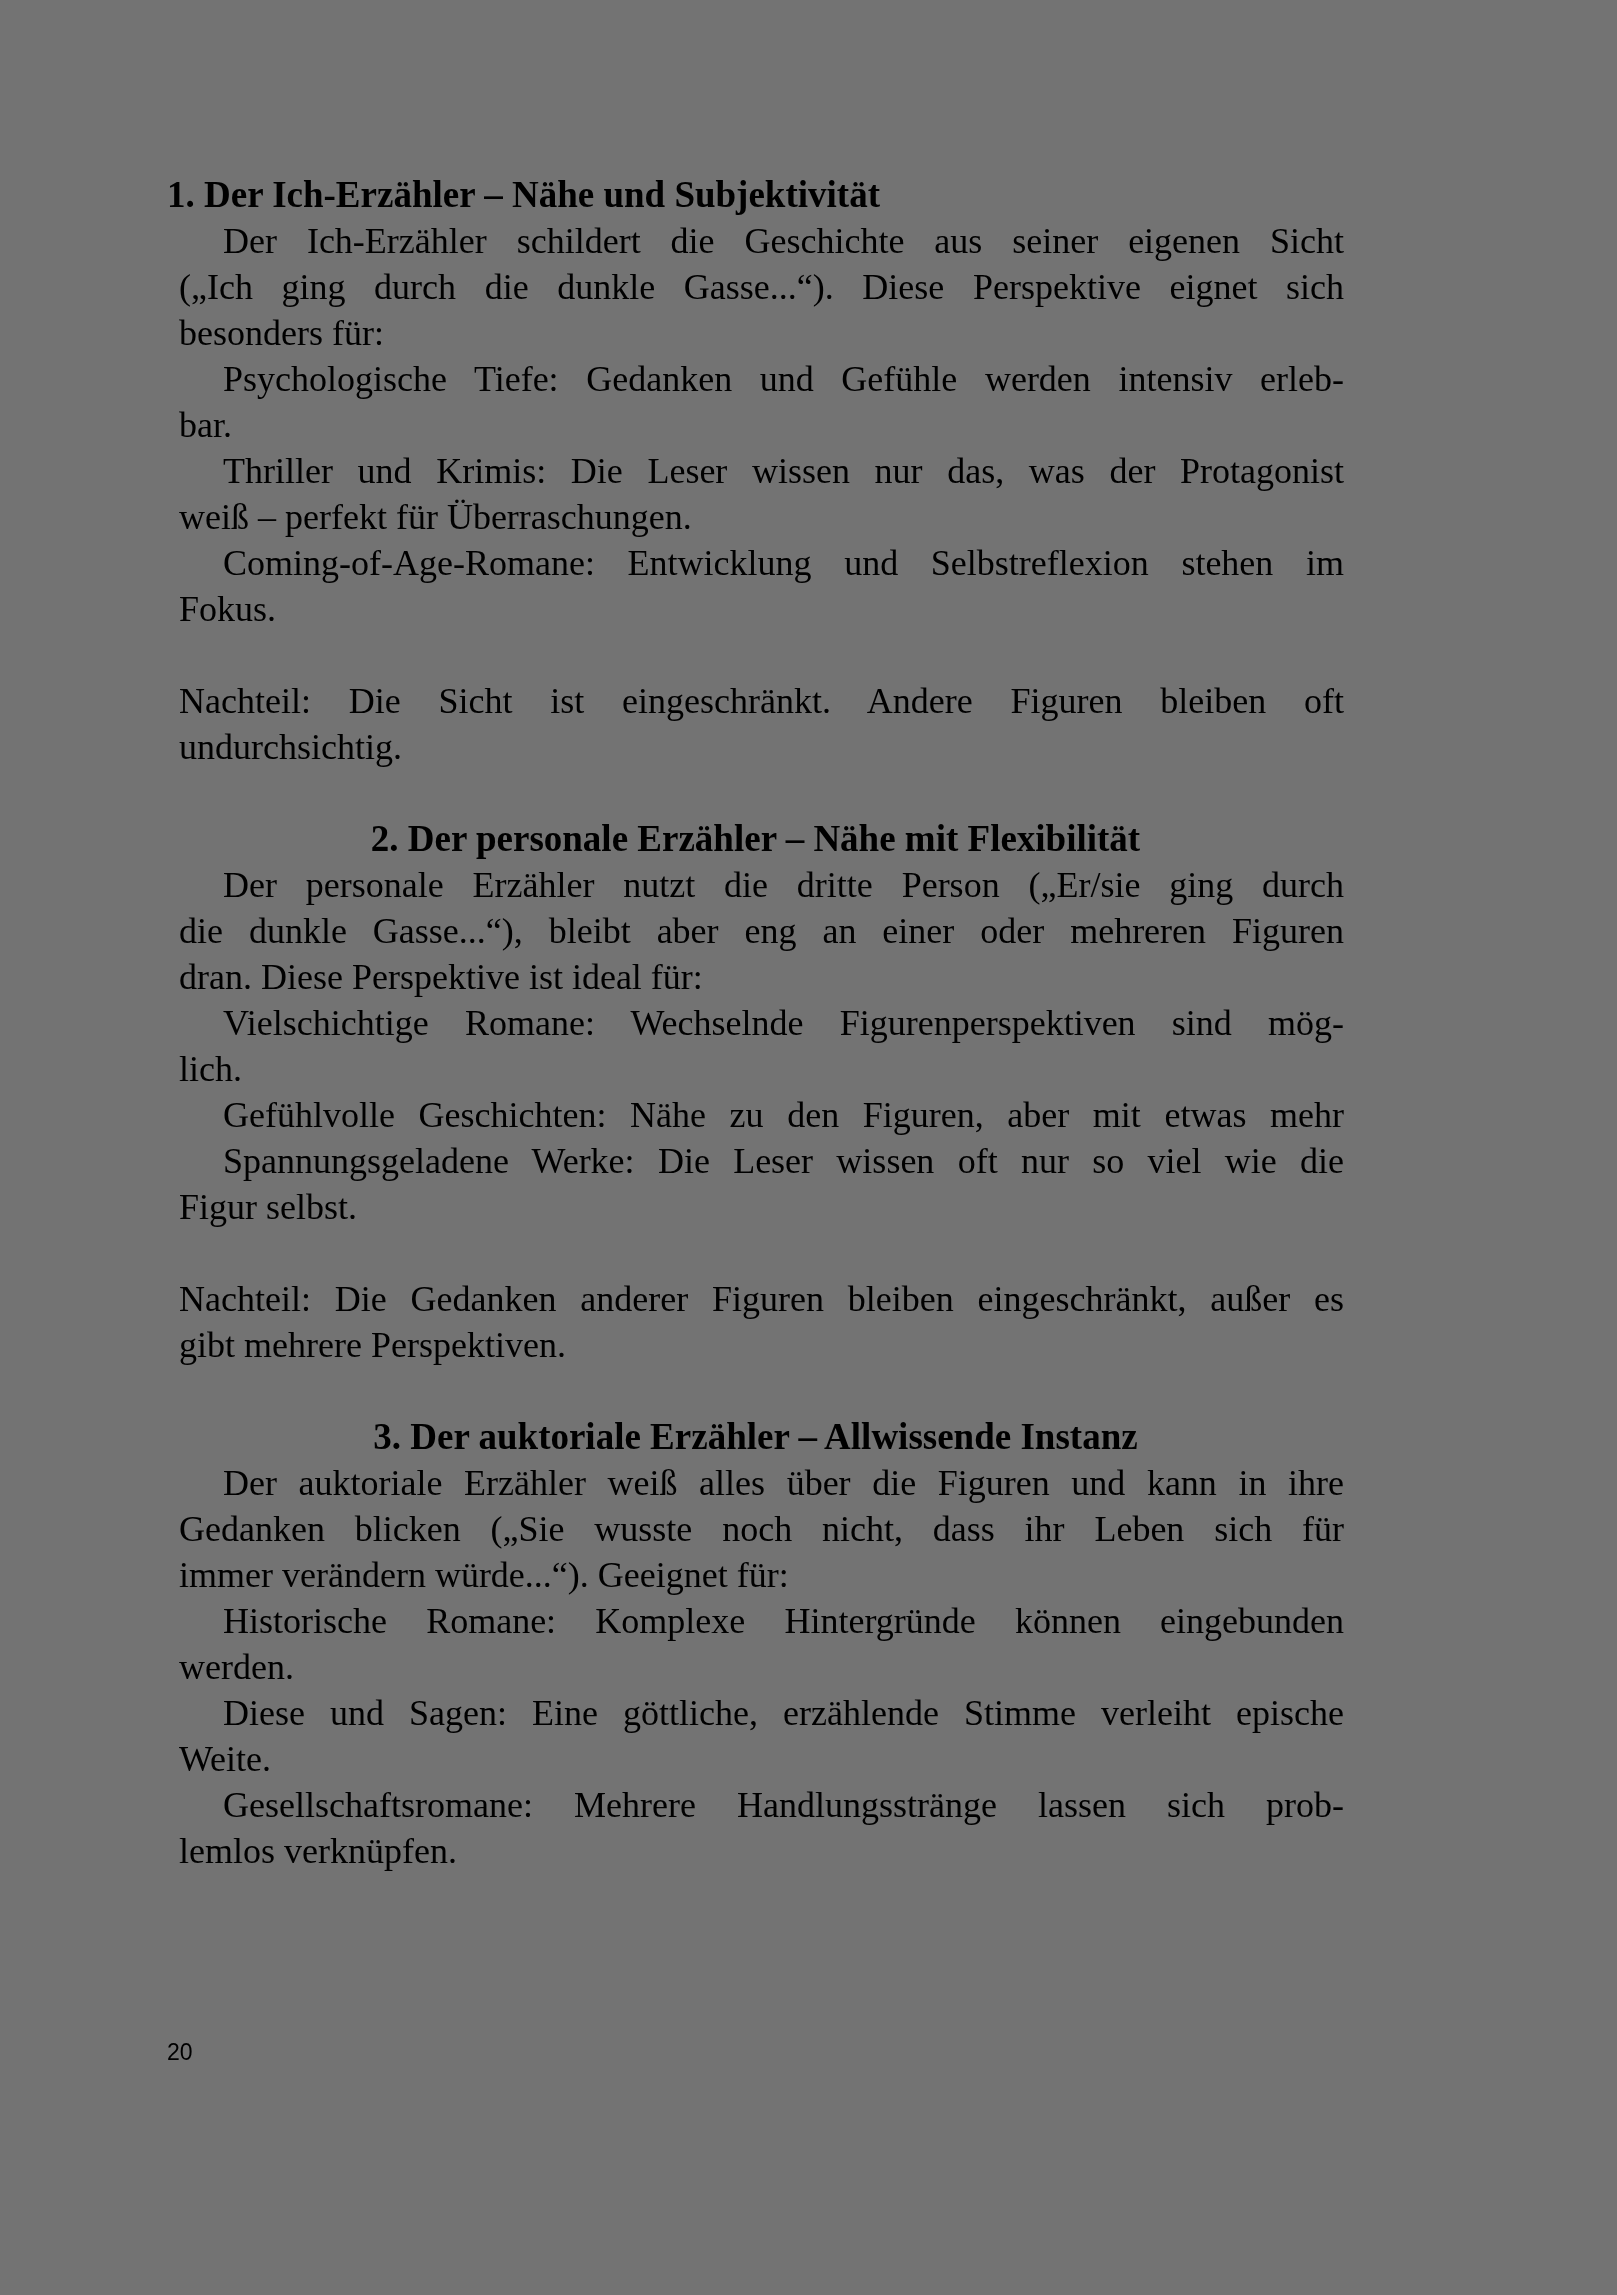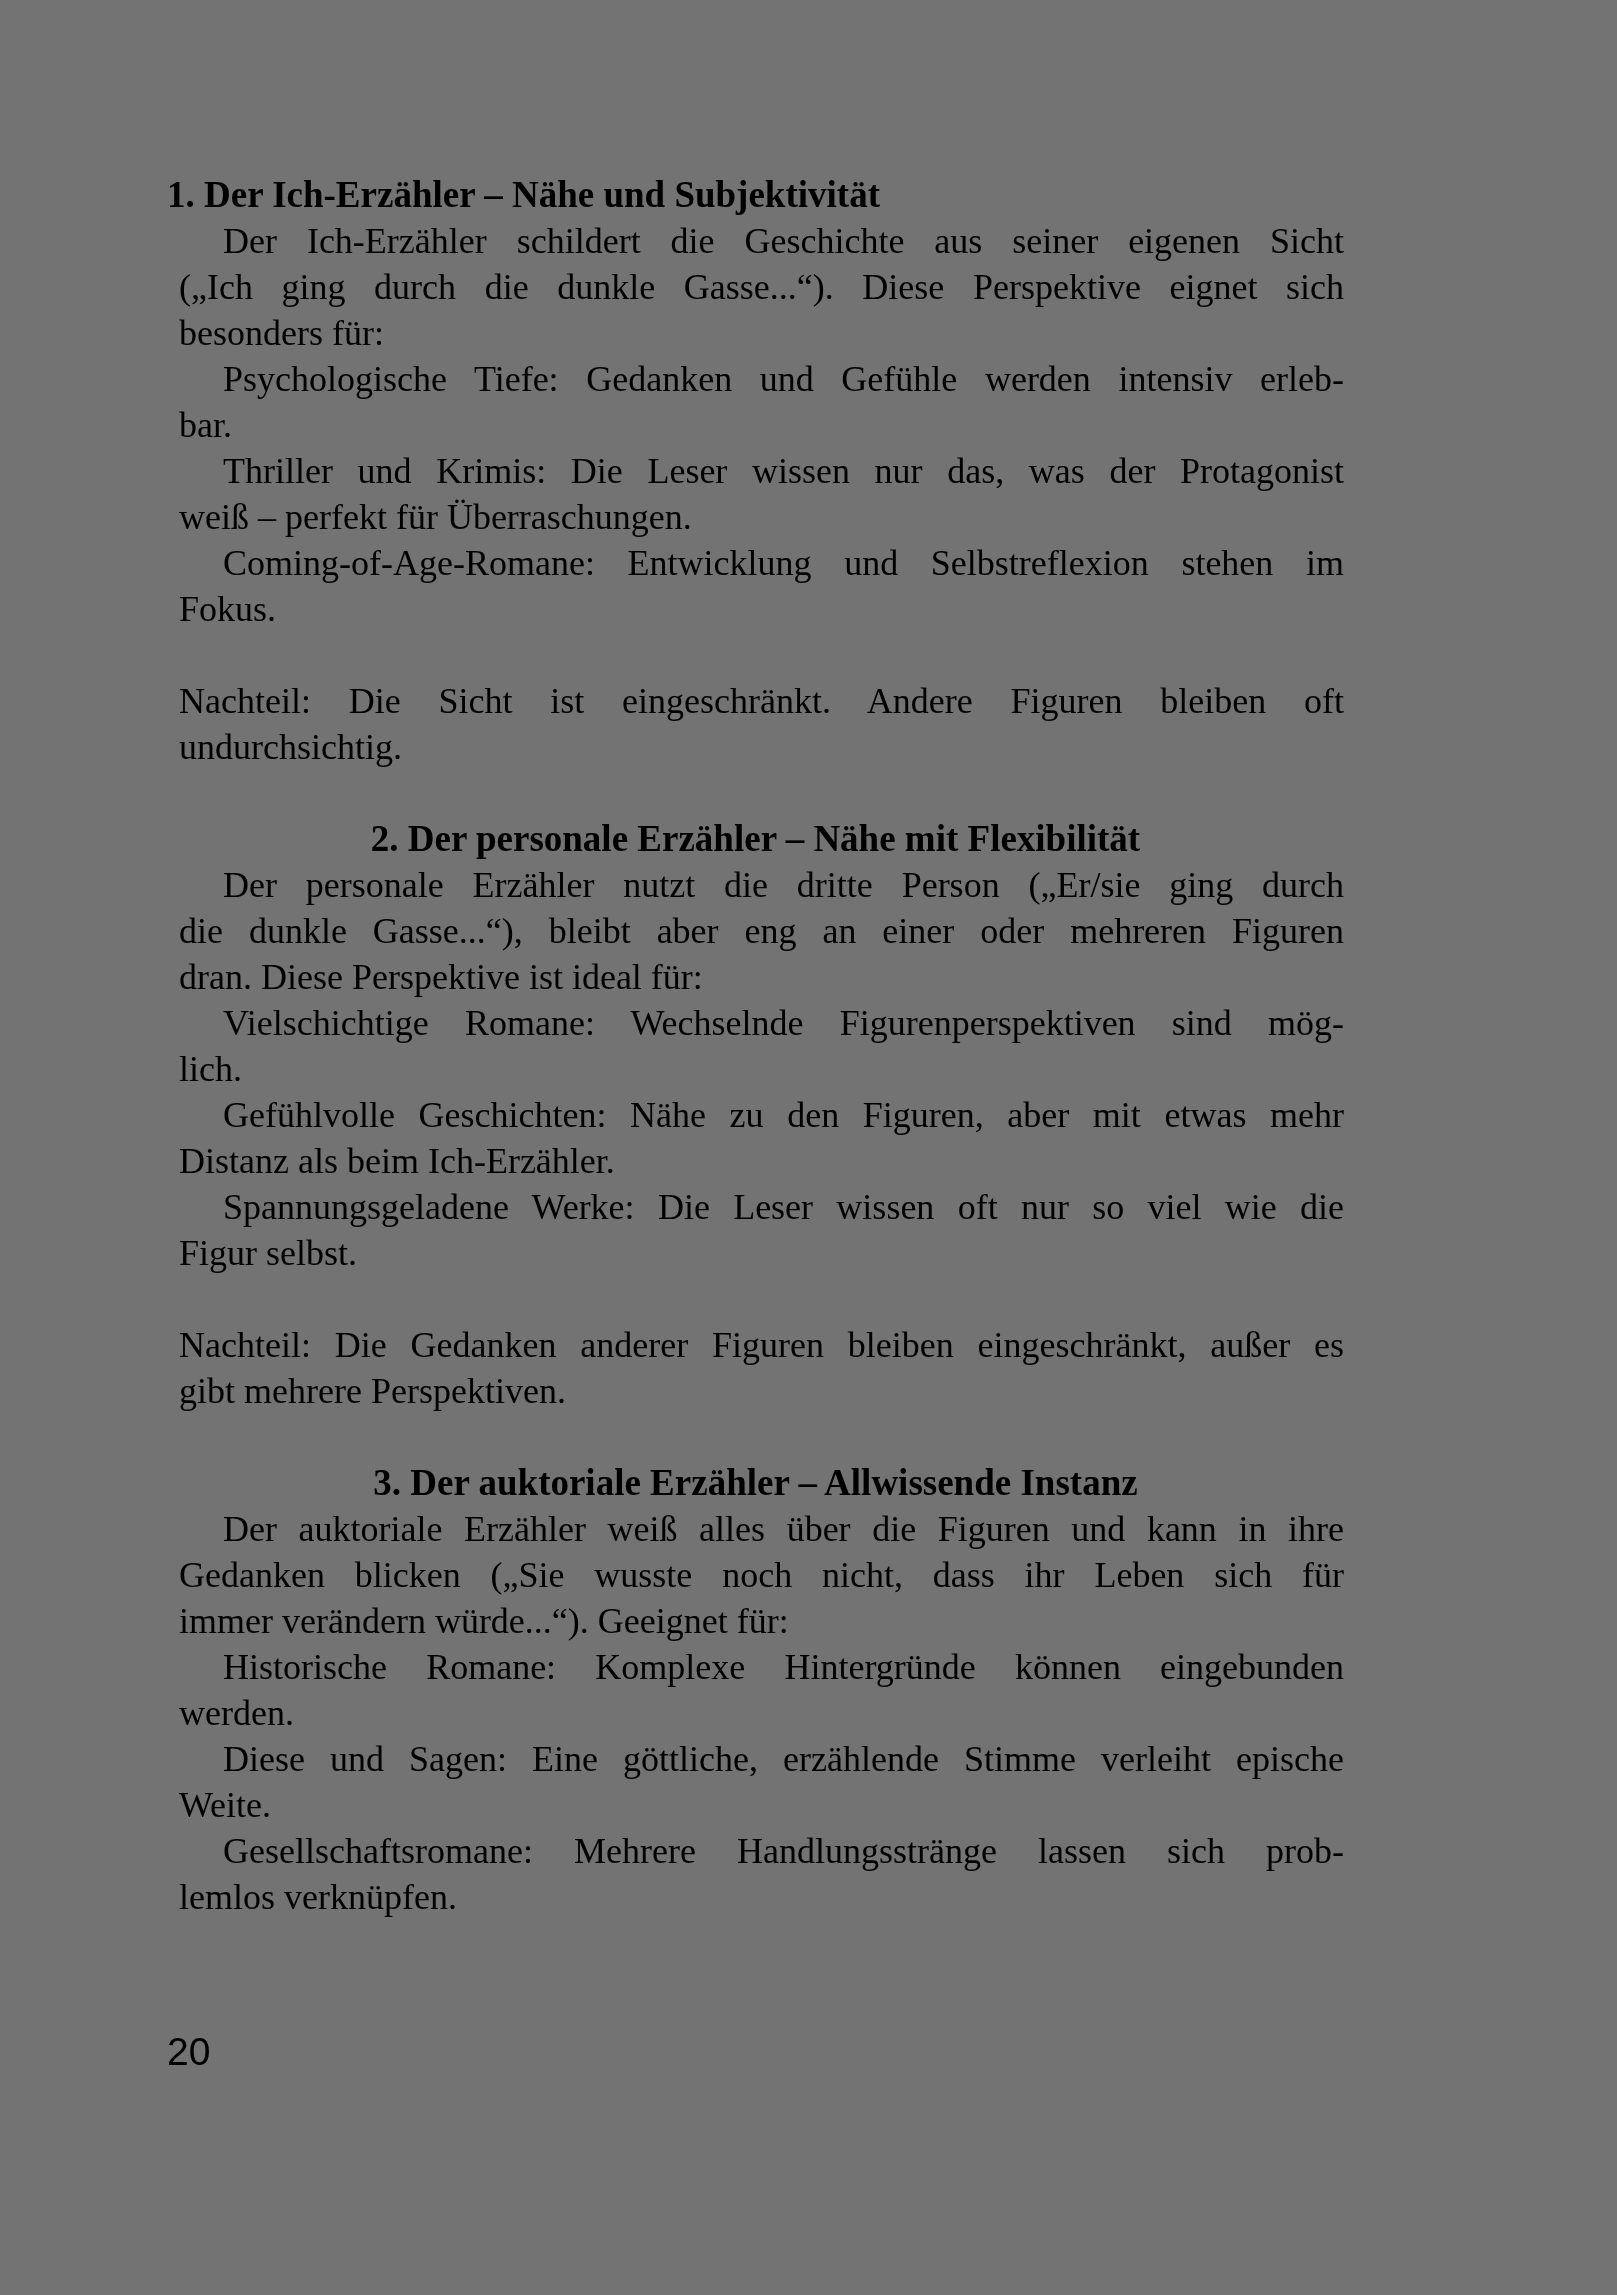--- a/index.html
+++ b/index.html
@@ -45,21 +45,21 @@
   .line.last {
     text-align-last: left;
     -moz-text-align-last: left;
   }
   .para.indent .line.first { text-indent: 44px; }
   .folio {
     position: absolute;
     left: 167px;
     top: 2029px;
     font-family: "Liberation Sans", sans-serif;
-    font-size: 39px;
+    font-size: 23px;
     line-height: 46px;
     color: #000000;
   }
 </style>
 </head>
 <body>
 
 <div class="page">
   <div class="text-block" id="text-block">
       <div class="heading">1. Der Ich-Erzähler – Nähe und Subjektivität</div>
@@ -89,21 +89,20 @@
         <div class="line first">Der personale Erzähler nutzt die dritte Person („Er/sie ging durch</div>
         <div class="line">die dunkle Gasse...“), bleibt aber eng an einer oder mehreren Figuren</div>
         <div class="line last">dran. Diese Perspektive ist ideal für:</div>
       </div>
       <div class="para indent">
         <div class="line first">Vielschichtige Romane: Wechselnde Figurenperspektiven sind mög-</div>
         <div class="line last">lich.</div>
       </div>
       <div class="para indent">
         <div class="line first">Gefühlvolle Geschichten: Nähe zu den Figuren, aber mit etwas mehr</div>
-        <div class="line last">Distanz als beim Ich-Erzähler.</div>
       </div>
       <div class="para indent">
         <div class="line first">Spannungsgeladene Werke: Die Leser wissen oft nur so viel wie die</div>
         <div class="line last">Figur selbst.</div>
       </div>
       <div class="para gap">
         <div class="line first">Nachteil: Die Gedanken anderer Figuren bleiben eingeschränkt, außer es</div>
         <div class="line last">gibt mehrere Perspektiven.</div>
       </div>
       <div class="heading">3. Der auktoriale Erzähler – Allwissende Instanz</div>

